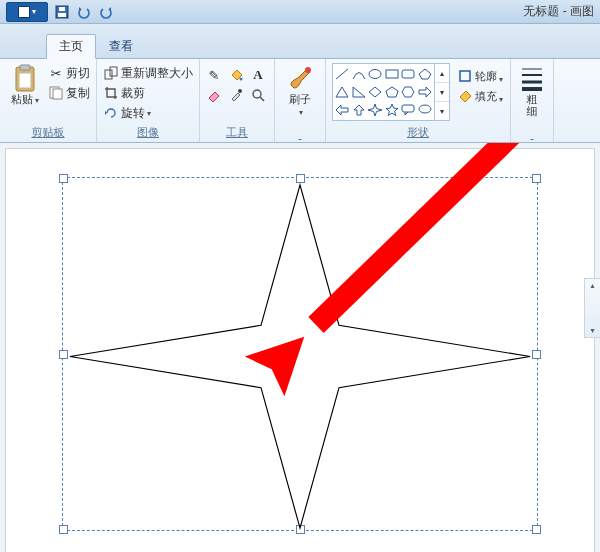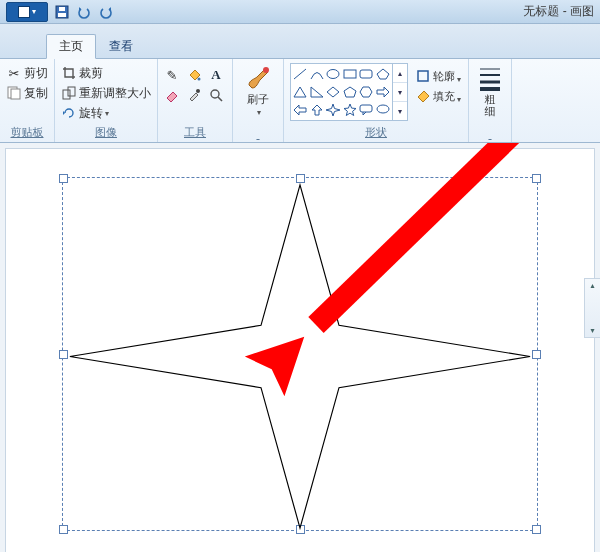--- a/index.html
+++ b/index.html
@@ -325,20 +325,30 @@
 
 <div class="tabs-row">
   <div class="tab active">主页</div>
   <div class="tab">查看</div>
 </div>
 
 <div class="ribbon">
 
   <div class="group">
     <div class="group-body">
+      <div class="big-btn">
+        <div class="icon-area">
+          <svg width="26" height="30">
+            <rect x="4" y="4" width="18" height="24" rx="2" fill="#d9b46a" stroke="#a9833e"></rect>
+            <rect x="8" y="2" width="10" height="5" rx="1" fill="#bfc4c9" stroke="#8a8f94"></rect>
+            <rect x="7" y="10" width="12" height="15" fill="#fff" stroke="#bba"></rect>
+          </svg>
+        </div>
+        <div class="label"><span>粘贴</span><span class="dd">▾</span></div>
+      </div>
       <div class="small-col">
         <div class="small-row">
           <span class="small-icon">✂</span>
           <span>剪切</span>
         </div>
         <div class="small-row">
           <span class="small-icon">
             <svg width="14" height="14">
                 <rect x="1" y="1" width="9" height="11" fill="#fff" stroke="#888"></rect>
                 <rect x="4" y="3" width="9" height="10" fill="#fff" stroke="#888"></rect>
@@ -350,33 +360,33 @@
     </div>
     <div class="group-label">剪贴板</div>
   </div>
 
   <div class="group">
     <div class="group-body">
       <div class="small-col">
         <div class="small-row">
           <span class="small-icon">
             <svg width="14" height="14">
-                <path d="M3 1 V11 H13 M1 3 H11 V13" stroke="#555" fill="none" stroke-width="1.4"></path>
+                <rect x="1" y="4" width="7" height="9" fill="none" stroke="#555"></rect>
+                <rect x="6" y="1" width="7" height="9" fill="none" stroke="#555"></rect>
               </svg>
           </span>
-          <span>裁剪</span>
+          <span>重新调整大小</span>
         </div>
         <div class="small-row">
           <span class="small-icon">
             <svg width="14" height="14">
-                <rect x="1" y="4" width="7" height="9" fill="none" stroke="#555"></rect>
-                <rect x="6" y="1" width="7" height="9" fill="none" stroke="#555"></rect>
+                <path d="M3 1 V11 H13 M1 3 H11 V13" stroke="#555" fill="none" stroke-width="1.4"></path>
               </svg>
           </span>
-          <span>重新调整大小</span>
+          <span>裁剪</span>
         </div>
         <div class="small-row">
           <span class="small-icon">
             <svg width="14" height="14">
                 <path d="M3 7 A4 4 0 1 1 7 11" fill="none" stroke="#2e6fb3" stroke-width="1.4"></path>
                 <path d="M1 5 L3 7 L1 9 Z" fill="#2e6fb3"></path>
               </svg>
           </span>
           <span>旋转</span>
             <span class="dd">▾</span>

